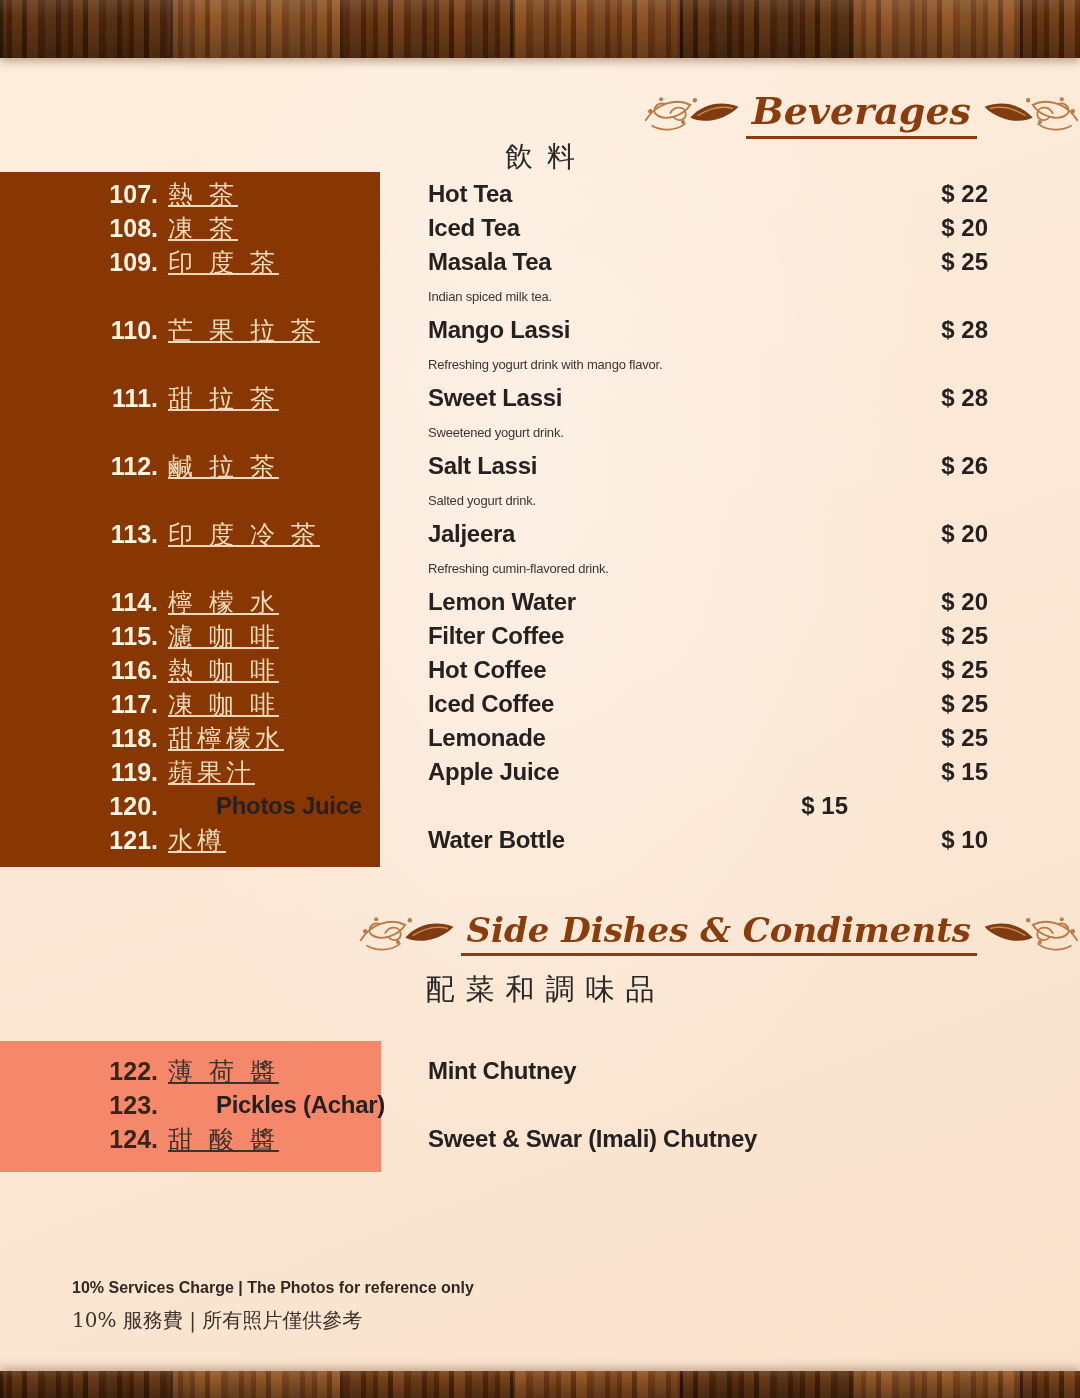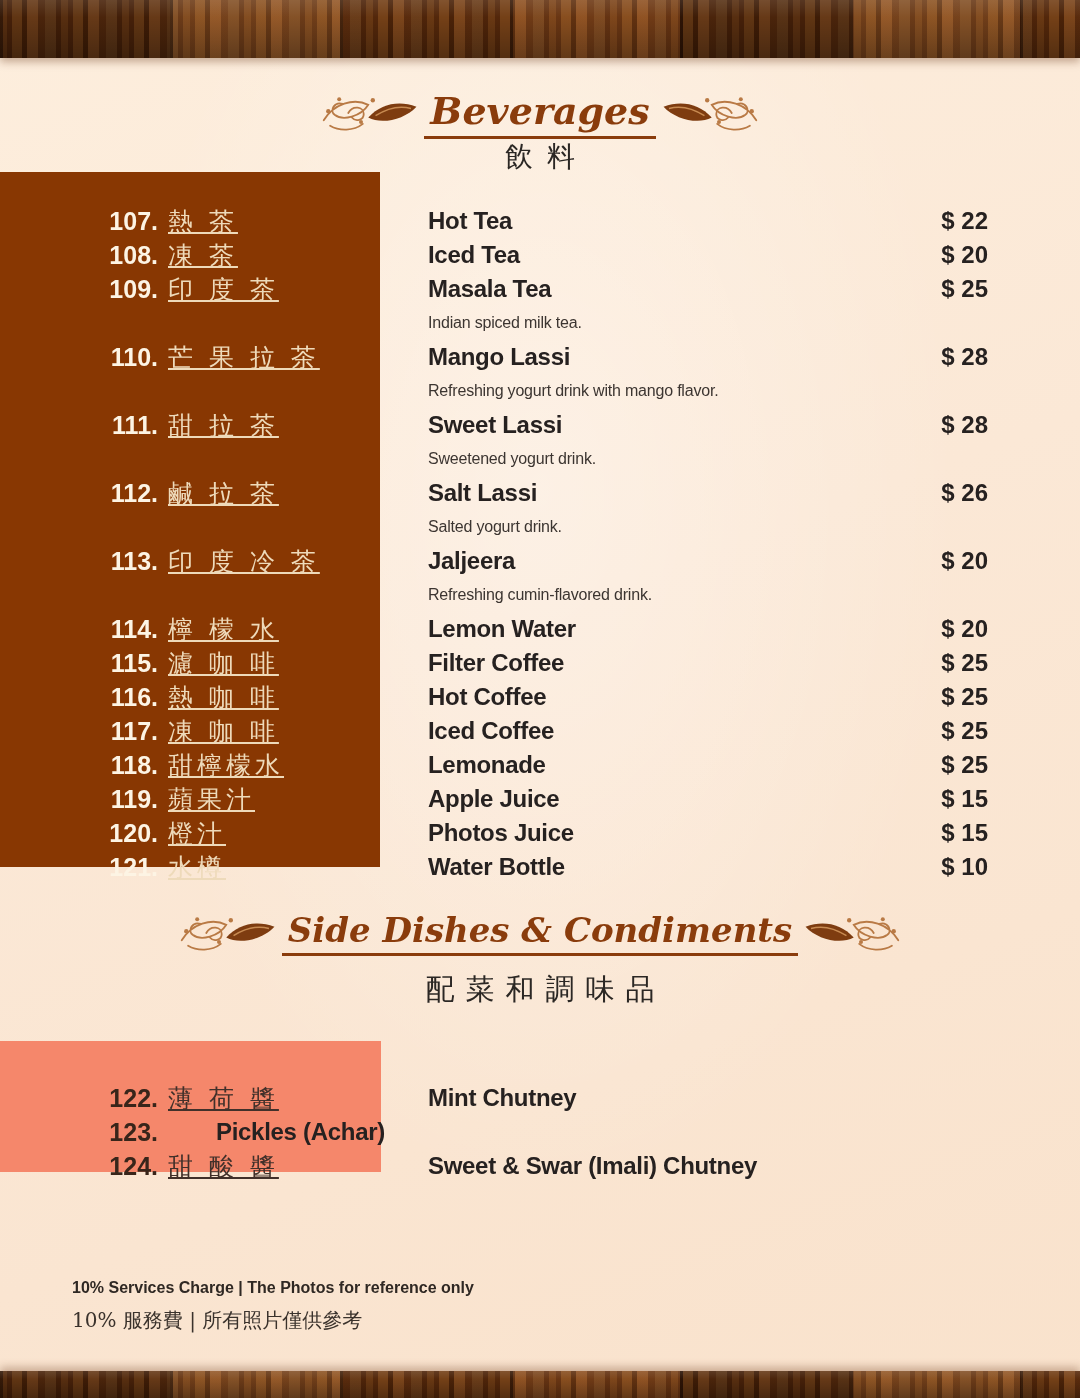--- a/index.html
+++ b/index.html
@@ -22,21 +22,21 @@
       repeating-linear-gradient(90deg,
         #6f3b14 0 7px, #58290b 7px 12px, #7b4418 12px 22px, #4f2408 22px 27px,
         #83491d 27px 38px, #5f2e0e 38px 45px, #70401b 45px 56px, #53260a 56px 61px);
   }
   .wood-top{ top:0; height:58px; box-shadow:0 4px 8px rgba(96,44,12,.35); }
   .wood-bottom{ bottom:0; height:27px; box-shadow:0 -4px 8px rgba(96,44,12,.3); }
 
   
   .sec-header{
     position:absolute; left:0; width:1080px; height:58px;
-    display:flex; justify-content:center; align-items:center; gap:3px;
+    display:flex; justify-content:flex-end; align-items:center; gap:3px;
   }
   .sec-title{
     font-family:"DejaVu Serif", serif; font-style:italic; font-weight:700;
     color:var(--heading,#8a3c0c); padding:0 6px 3px 6px;
     border-bottom:3px solid var(--heading,#8a3c0c); white-space:nowrap;
   }
   .bev-title{ font-size:38px; }
   .side-title{ font-size:34px; }
   .flourish{ width:100px; height:48px; flex:0 0 auto; }
   .flourish.right{ transform:scaleX(-1); }
@@ -51,42 +51,42 @@
   .panel-brown{
     position:absolute; left:0; top:172px; width:380px; height:695px;
     background:var(--panel_brown,#883702);
   }
   .panel-salmon{
     position:absolute; left:0; top:1041px; width:381px; height:131px;
     background:var(--panel_salmon,#f5876b);
   }
 
   
-  .list{ position:absolute; left:0; width:1080px;margin-top:27px; }
+  .list{ position:absolute; left:0; width:1080px; }
   #bev-list{ top:172px; padding-top:5px; }
   #side-list{ top:1041px; padding-top:13px; }
   .row{
     display:grid; grid-template-columns:168px 212px 468px 140px;
     justify-content:start; align-items:start;
   }
   .row-side{ grid-template-columns:168px 212px 600px; }
   .line{ height:34px; display:flex; align-items:center; }
   .no{
     justify-content:flex-end; padding-right:10px;
     font-weight:700; font-size:25px; color:var(--number_light,#fdf4e4);
   }
   .zh{
     font-family:"DejaVu Serif", serif; font-size:25px;
     letter-spacing:4px; color:var(--chinese_light,#eedaba); white-space:nowrap;text-decoration:underline;
   }
   .row-side .no{ color:#38251a; }
   .row-side .zh{ color:#41302a; }
   .en{ padding-left:48px; }
   .name{ font-weight:700; font-size:24px; color:var(--text_dark,#262120); letter-spacing:-0.3px; white-space:nowrap; }
-  .desc{ font-size:16px; color:#3c3531; letter-spacing:-0.2px;text-align:center; }
+  .desc{ font-size:13px; color:#3c3531; letter-spacing:-0.2px;text-align:center; }
   .price{ justify-content:flex-end; font-weight:700; font-size:24px; color:var(--text_dark,#262120); white-space:pre; }
 
   
   .footer{ position:absolute; left:72px; top:1272px; }
   .footer-en{ font-weight:700; font-size:16px; color:#2f2823; height:32px; display:flex; align-items:center; }
   .footer-zh{ font-size:20px; color:#3a322c; height:32px; display:flex; align-items:center;
               font-family:"DejaVu Serif", serif; }
 </style>
 </head>
 <body>
@@ -243,21 +243,20 @@
         <div class="line no">119.</div>
         <div class="line zh">蘋果汁</div>
         <div class="en">
           <div class="line name">Apple Juice</div>
 
         </div>
         <div class="line price">$ 15</div>
       </div>
         <div class="row">
         <div class="line no">120.</div>
-        <div class="line zh">橙汁</div>
         <div class="en">
           <div class="line name">Photos Juice</div>
 
         </div>
         <div class="line price">$ 15</div>
       </div>
         <div class="row">
         <div class="line no">121.</div>
         <div class="line zh">水樽</div>
         <div class="en">

